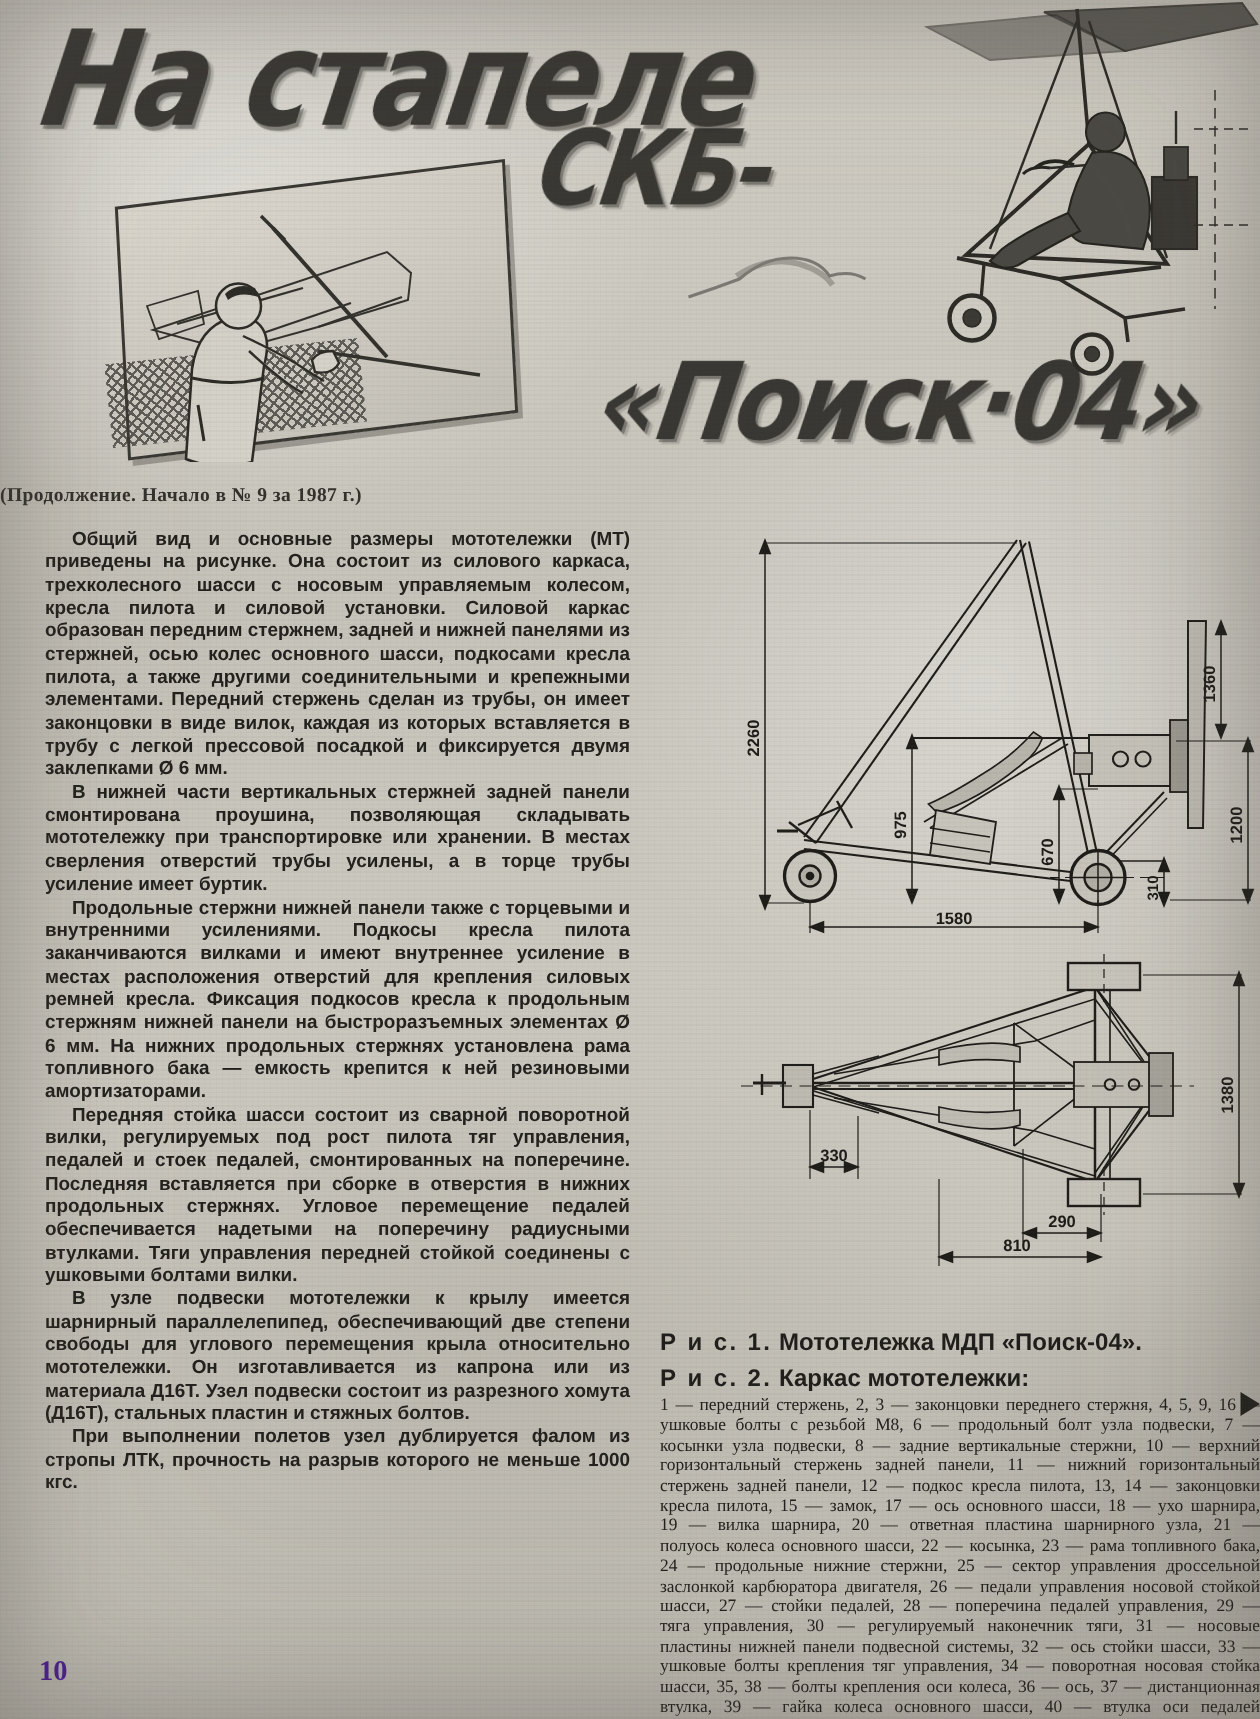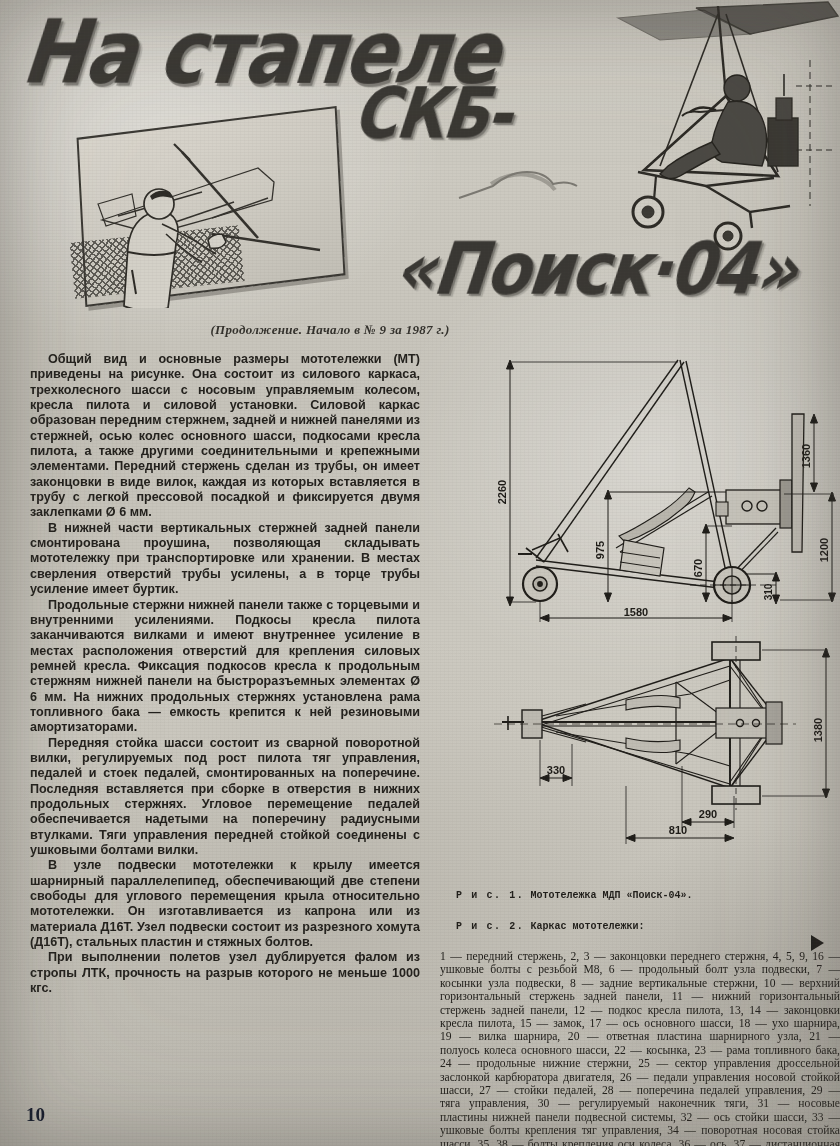--- a/index.html
+++ b/index.html
@@ -66,51 +66,51 @@
   .illo svg{position:absolute;left:0;top:0;}
 
   
   .trike{position:absolute;left:600px;top:0px;width:240px;height:250px;}
   .trike svg{position:absolute;left:0;top:0;}
   .cloud{
     position:absolute;left:455px;top:168px;width:160px;height:34px;opacity:.55;
   }
 
   .subtitle{
-    position:absolute;left:0;top:322px;width:660px;text-align:center;
-    font-family:"Liberation Serif", serif;font-style:italic;font-weight:bold;
+    position:absolute;left:0;top:322px;width:660px;text-align:left;
+    font-family:"Liberation Serif", serif;font-weight:bold;
     font-size:13px;color:#33312c;letter-spacing:.3px;
   }
 
   
   .col-left{
     position:absolute;left:30px;top:352px;width:390px;
     font-family:"Liberation Sans", sans-serif;
     font-size:12.6px;line-height:15.35px;
     color:#23211d;
     text-align:justify;
     font-weight:600;
   }
   .col-left p{margin:0 0 0 0;text-indent:18px;}
   .folio{
     position:absolute;left:26px;top:1104px;
-    font-family:"Liberation Serif", serif;font-weight:bold;font-size:19px;color:#0f172a;
+    font-family:"Liberation Serif", serif;font-weight:bold;font-size:19px;color:#4c1d95;
   }
 
   
   .col-right{position:absolute;left:440px;top:352px;width:400px;}
   .fig{position:relative;}
   .fig svg{display:block;}
   .dim-txt{font-family:"Liberation Sans",sans-serif;font-size:11px;font-weight:bold;fill:#1d1b17;}
   .dim-txt.small{font-size:10px;}
 
   .caption{
-    font-family:Liberation Mono, monospace;
-    font-size:10px;font-weight:bold;color:#201e1a;
-    margin:16px;line-height:15px;
+    font-family:Liberation Sans, sans-serif;
+    font-size:16px;font-weight:bold;color:#201e1a;
+    margin:0;line-height:15px;
   }
   .caption .sp{letter-spacing:1.6px;}
   .partslist{
     font-family:"Liberation Serif", serif;
     font-size:11.6px;line-height:13.4px;color:#22201c;
     text-align:justify;margin:3px 0 0 0;
     width:400px;
     word-spacing:1px;
   }
   .arrow-mark{

